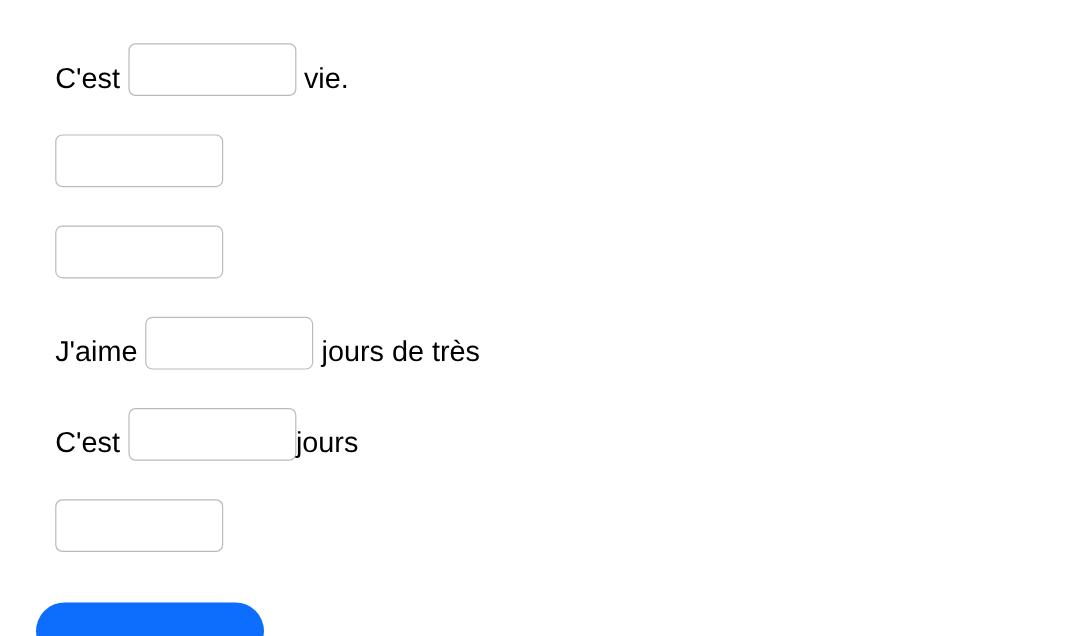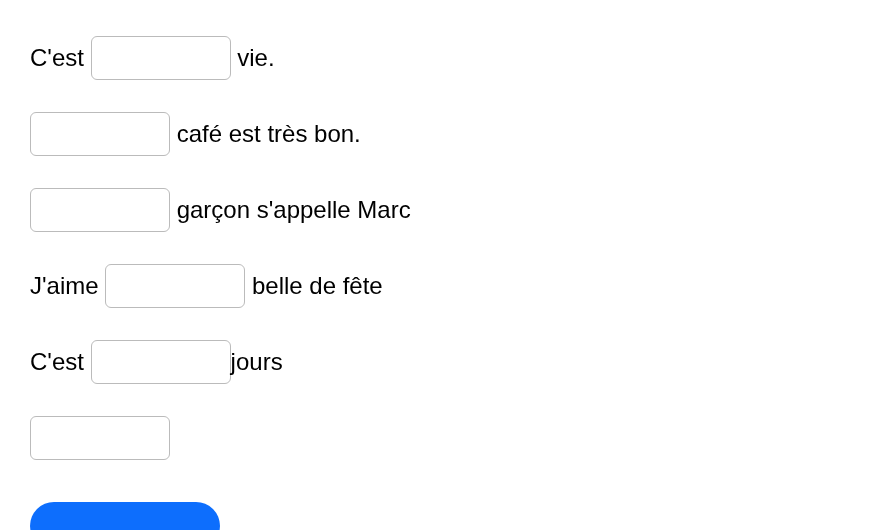--- a/index.html
+++ b/index.html
@@ -12,22 +12,22 @@
   }
   .page {
     width: 890px;
     height: 530px;
     box-sizing: border-box;
     padding: 0 30px;
     position: relative;
   }
   .row {
     display: flex;
-    align-items: center;
-    margin: 32px 0;
+    align-items: flex-end;
+    margin: 32px 16px;
     flex-wrap: wrap;
   }
   .row:first-child {
     margin-top: 36px;
   }
   .blank {
     width: 140px;
     height: 44px;
     border: 1px solid #bbb;
     border-radius: 6px;
@@ -59,33 +59,31 @@
 
   <div class="row">
     <span class="txt">C'est </span>
     <input class="blank" type="text" style="">
     <span class="txt"> vie.</span>
   </div>
 
   <div class="row">
     <span class="txt"></span>
     <input class="blank" type="text" style="">
-    <span class="txt"> café est très bon.</span>
   </div>
 
   <div class="row">
     <span class="txt"></span>
     <input class="blank" type="text" style="">
-    <span class="txt"> garçon s'appelle Marc</span>
   </div>
 
   <div class="row">
     <span class="txt">J'aime </span>
     <input class="blank" type="text" style="">
-    <span class="txt"> belle de fête</span>
+    <span class="txt"> jours de très</span>
   </div>
 
   <div class="row">
     <span class="txt">C'est </span>
     <input class="blank" type="text" style="">
     <span class="txt">jours</span>
   </div>
 
   <div class="row">
     <span class="txt"></span>

